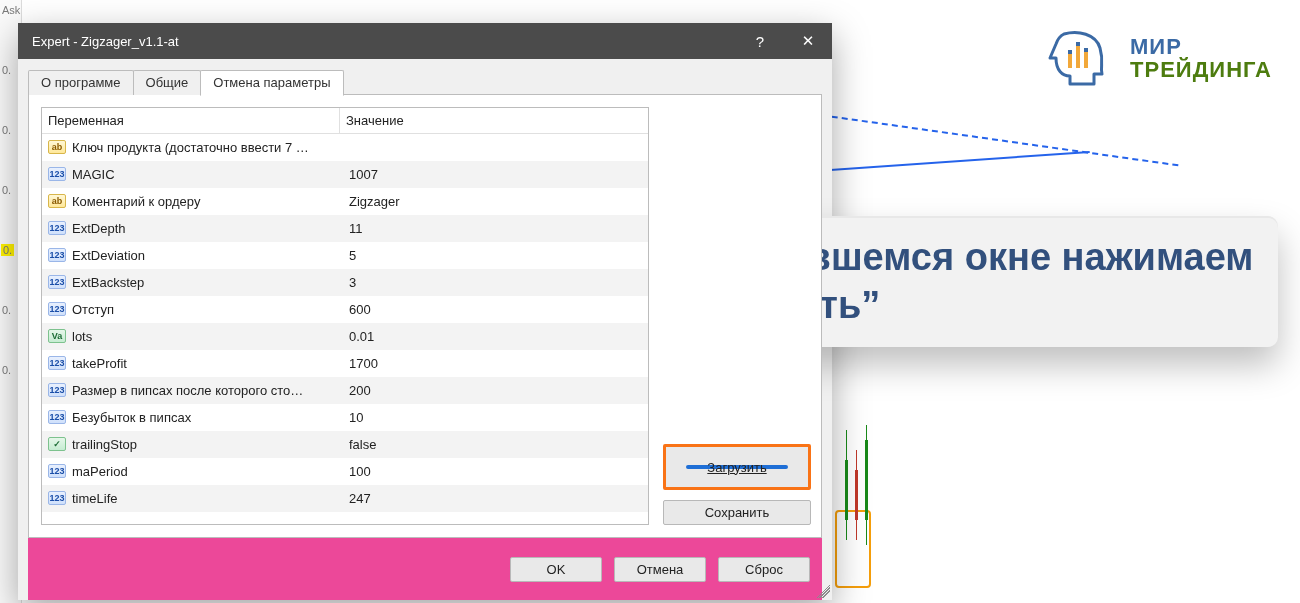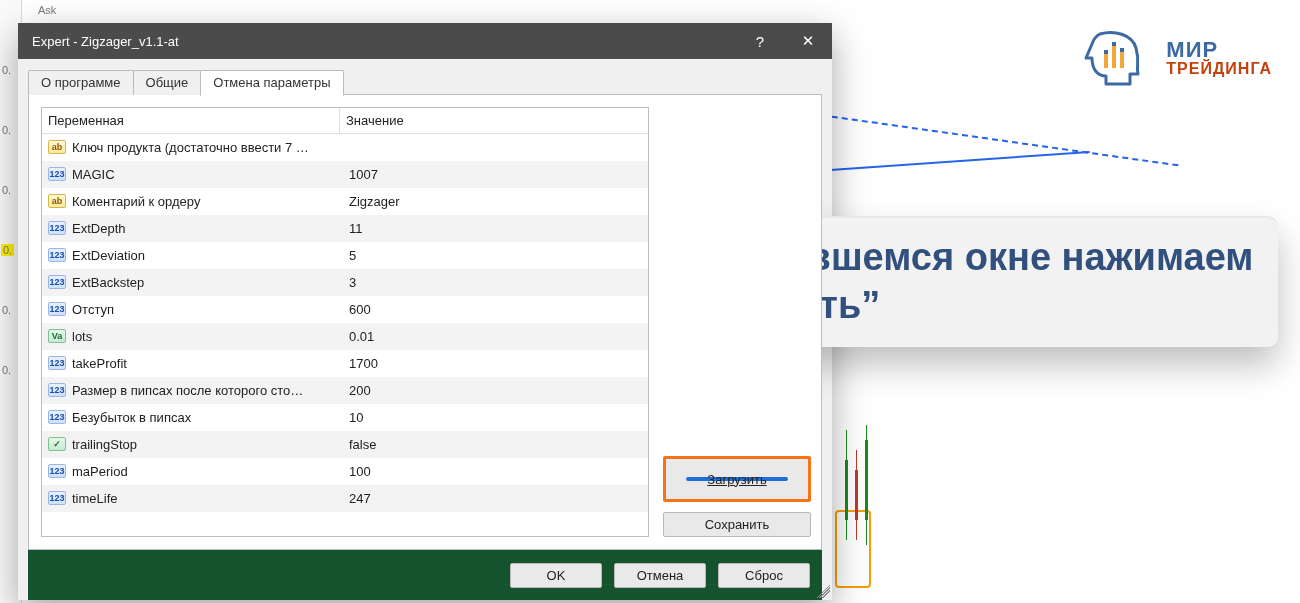--- a/index.html
+++ b/index.html
@@ -206,27 +206,27 @@
     background: #ffffff;
     border: 2px solid #1f6fd6;
   }
   .btn.primary-wrap {
     padding: 20px;
     border: 3px solid #f97316;
     text-decoration: underline;
   }
 
   .footer-row {
-    height: 50px;
+    height: 62px;
     display: flex;
     justify-content: flex-end;
     align-items: center;
     gap: 12px;
     padding-right: 12px;
-    background: #14532d;
+    background: #ec4899;
   }
   .footer-row .btn { width: 92px; }
 
   .dlg-resize-grip {
     position: absolute;
     right: 2px; bottom: 2px;
     width: 14px; height: 14px;
     background:
       linear-gradient(135deg, transparent 50%, #8b8b8b 50%, #8b8b8b 55%, transparent 55%),
       linear-gradient(135deg, transparent 60%, #8b8b8b 60%, #8b8b8b 65%, transparent 65%),
@@ -259,23 +259,23 @@
     display: flex;
     align-items: center;
     gap: 14px;
   }
   .logo svg { width: 72px; height: 60px; }
   .logo-text {
     display: flex; flex-direction: column; line-height: 1.05;
     font-weight: 800; letter-spacing: 1px;
   }
   .logo-text .l1 { color: #3b6aa5; font-size: 22px; }
-  .logo-text .l2 { color: #c2410c; font-size: 16px; }
-
-  .bg-tick-0 { top: 4px; margin-left: 36px; }
+  .logo-text .l2 { color: #4d7c0f; font-size: 22px; }
+
+  .bg-tick-0 { top: 4px; }
   .bg-tick-1 { top: 64px; }
   .bg-tick-2 { top: 124px; }
   .bg-tick-3 { top: 184px; }
   .bg-tick-4 { top: 244px; }
   .bg-tick-5 { top: 304px; }
   .bg-tick-6 { top: 364px; }
 </style>
 </head>
 <body>
 

